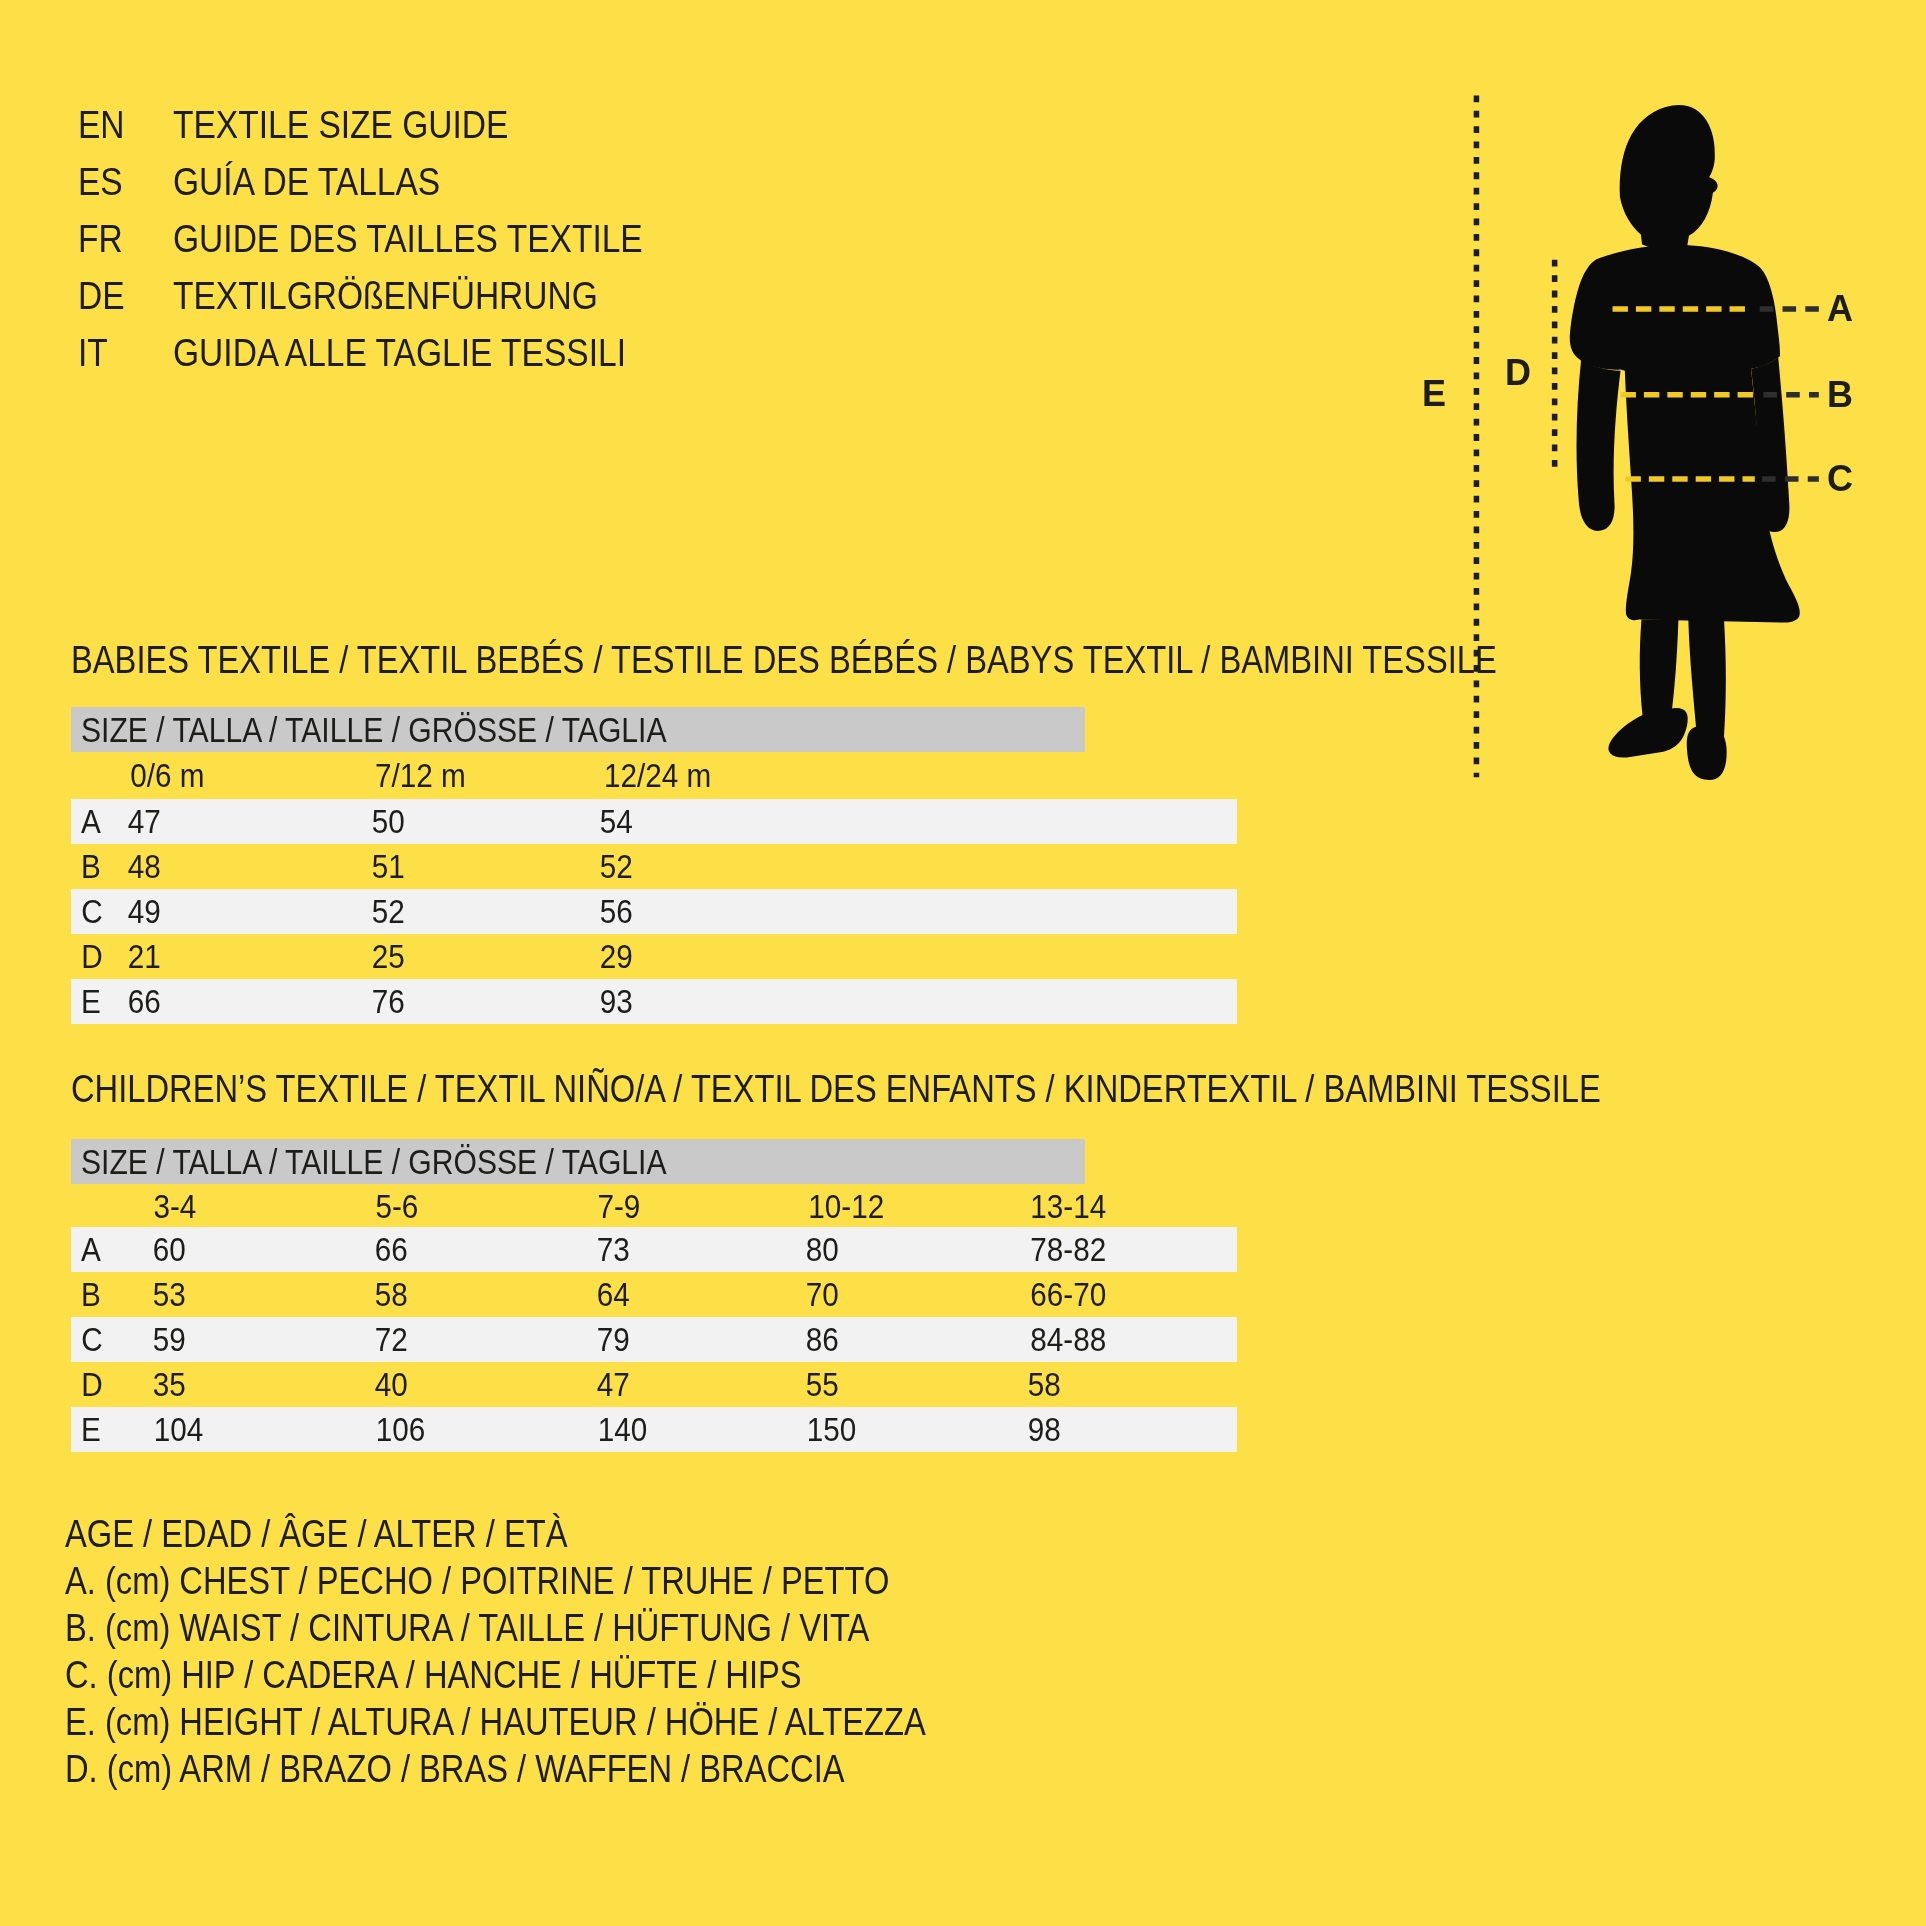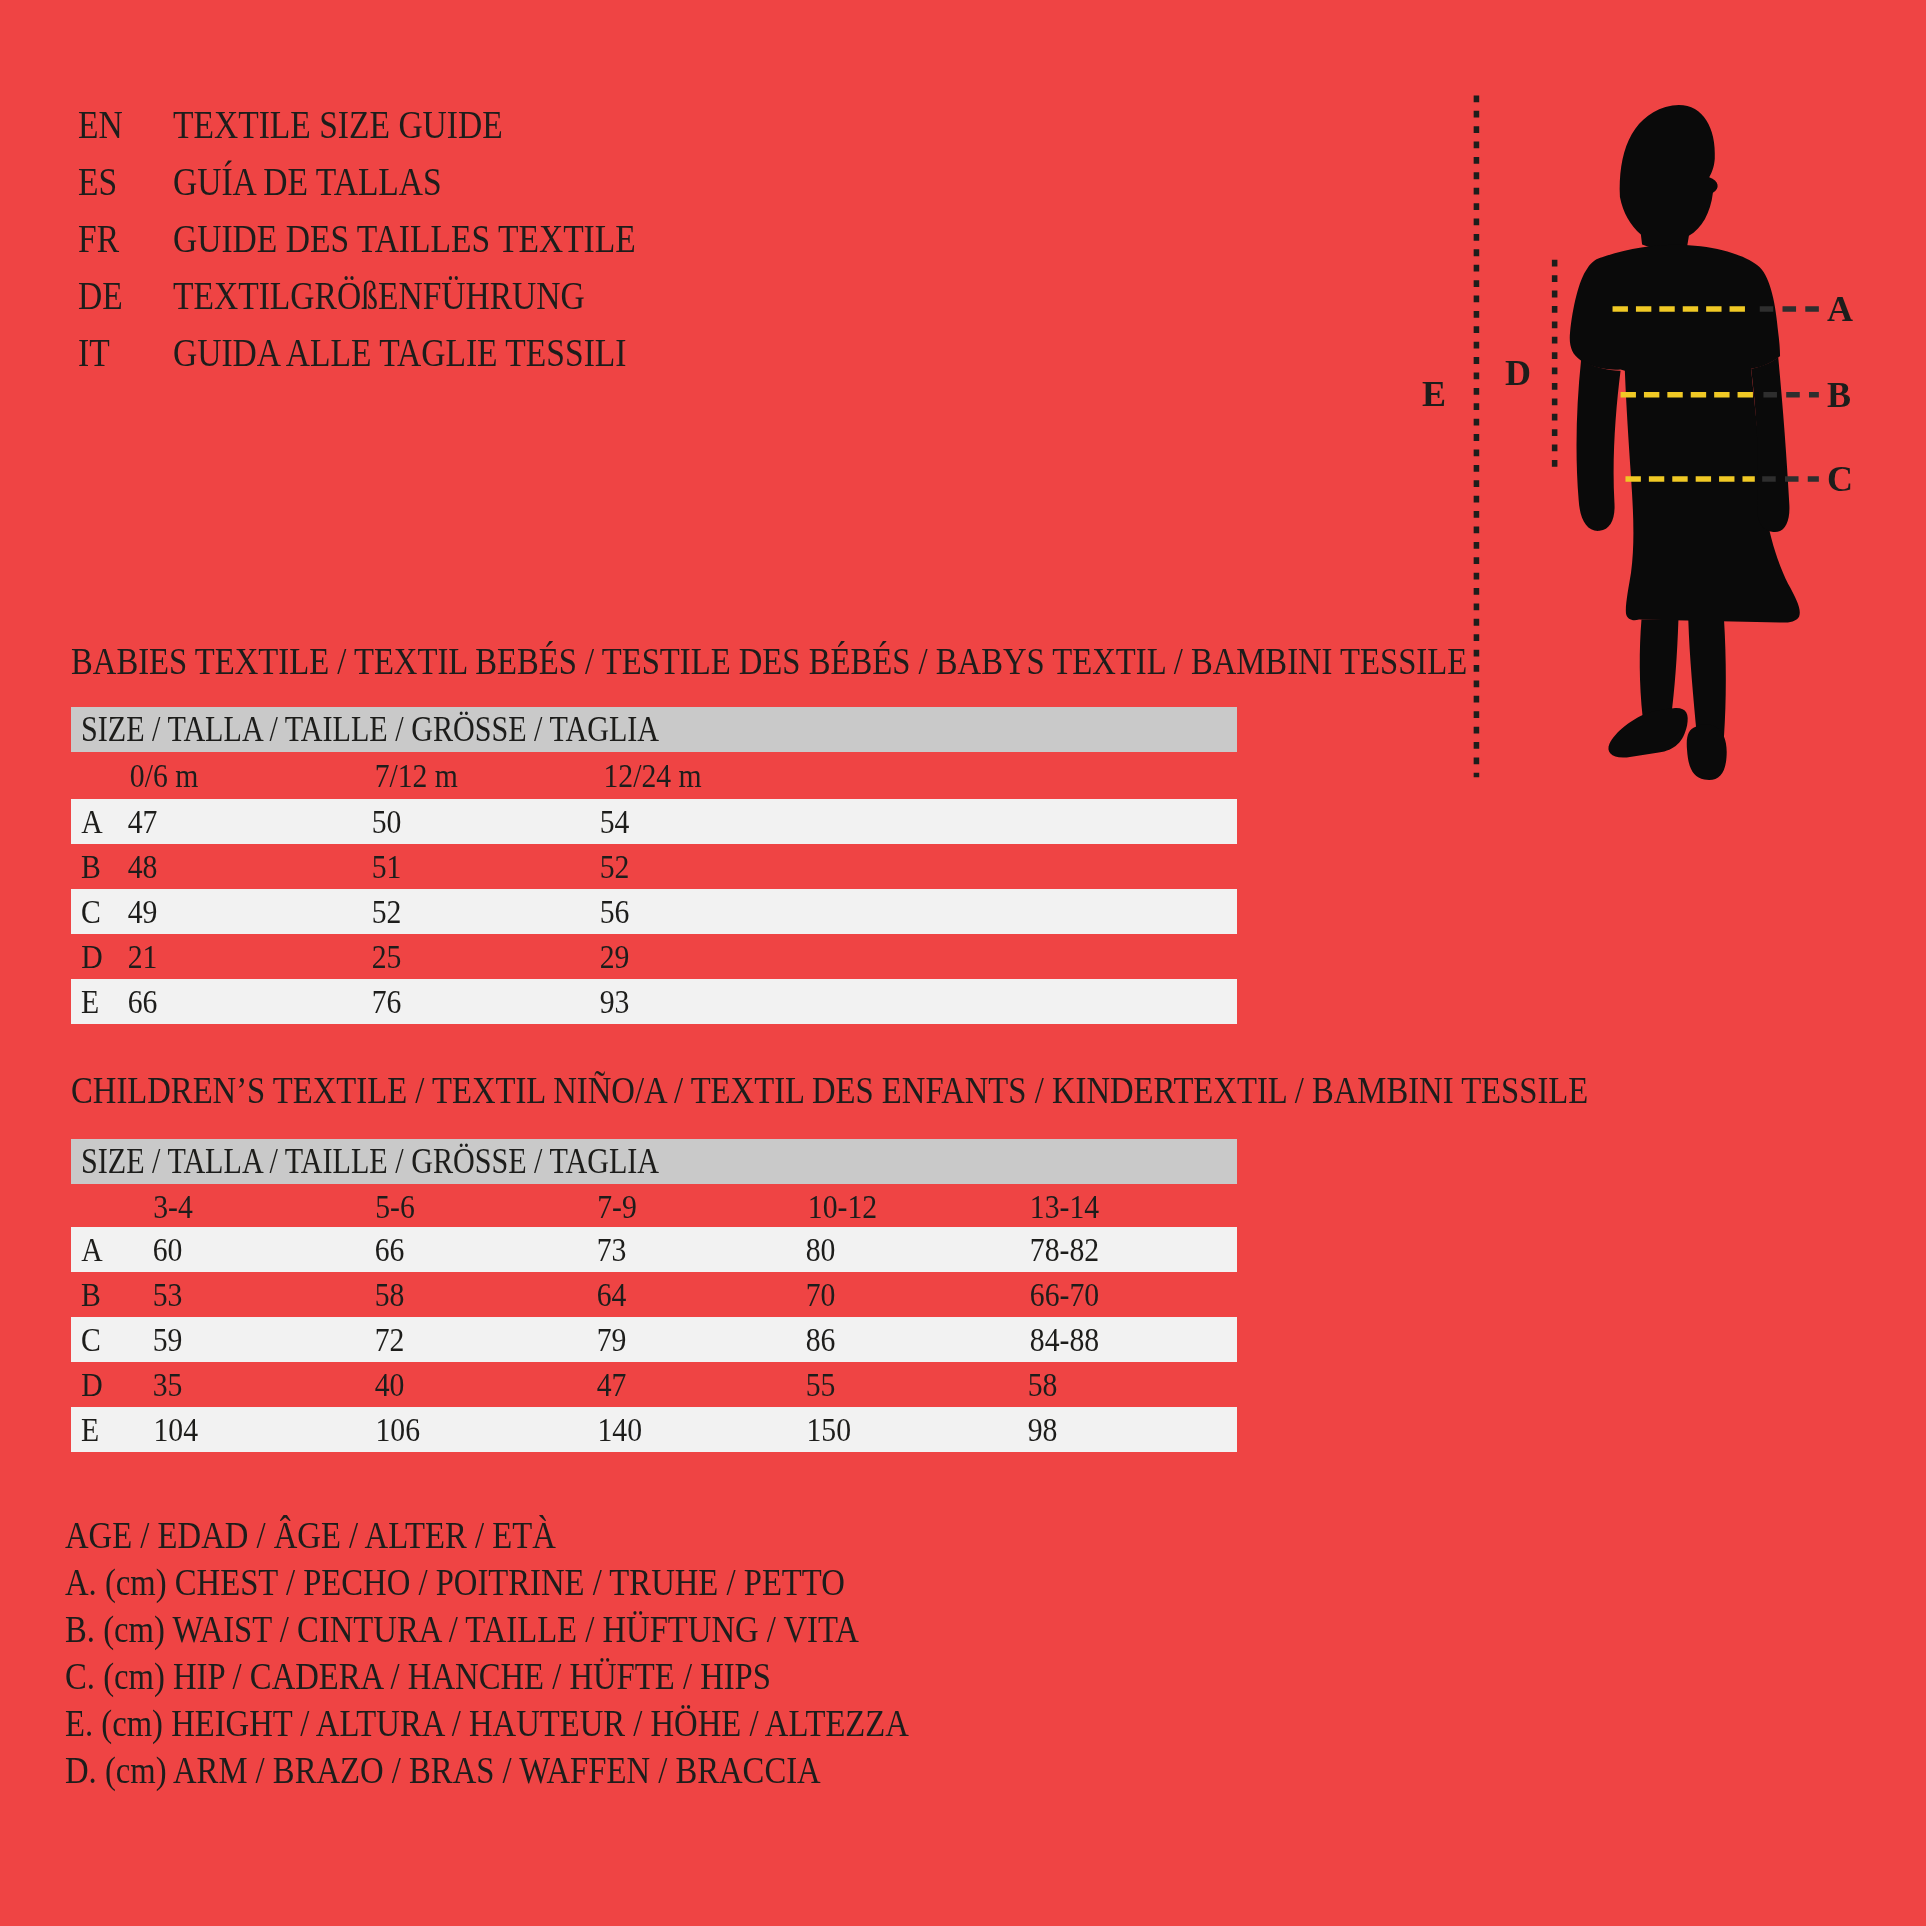--- a/index.html
+++ b/index.html
@@ -1,33 +1,33 @@
 <!DOCTYPE html>
 <html style="font-size:10px"><head>
 <meta charset="utf-8">
 <style>
   html,body{margin:0;padding:0;background:#ffffff;}
   .page{
-    position:relative;width:1926px;height:1926px;background:#ef4444;
-    font-family:Liberation Serif, serif;color:#1d1d1b;overflow:hidden;
+    position:relative;width:1926px;height:1926px;background:#fde047;
+    font-family:Liberation Sans, sans-serif;color:#1d1d1b;overflow:hidden;
   }
   .cond{display:inline-block;transform:scaleX(0.86);transform-origin:0 50%;white-space:nowrap;}
   .condc{display:inline-block;transform:scaleX(0.90);transform-origin:50% 50%;white-space:nowrap;}
 
   
   .lang-block{position:absolute;left:78px;top:96px;}
   .lang-row{display:flex;height:57px;align-items:center;font-size:39px;}
   .lang-code{width:95px;flex:0 0 95px;}
   .lang-title{white-space:nowrap;}
 
   
   .section-title{position:absolute;left:71px;font-size:38px;white-space:nowrap;text-align:center;}
 
   
-  .size-bar{position:absolute;left:71px;width:1166px;height:45px;background:#c9c9c9;
+  .size-bar{position:absolute;left:71px;width:1014px;height:45px;background:#c9c9c9;
             display:flex;align-items:center;font-size:35px;}
   .size-bar .pad{padding-left:10px;}
 
   
   .trow{position:absolute;left:71px;width:1166px;height:45px;font-size:33px;}
   .trow.head{height:47px;}
   .trow.stripe{background:#f2f2f2;}
   .rlabel{position:absolute;left:9.2px;top:50%;transform:translateY(-50%);}
   .cell{position:absolute;width:173px;text-align:left;top:50%;transform:translateY(-50%);}
   .babies .c1{left:55px}.babies .c2{left:299px}.babies .c3{left:527px}

